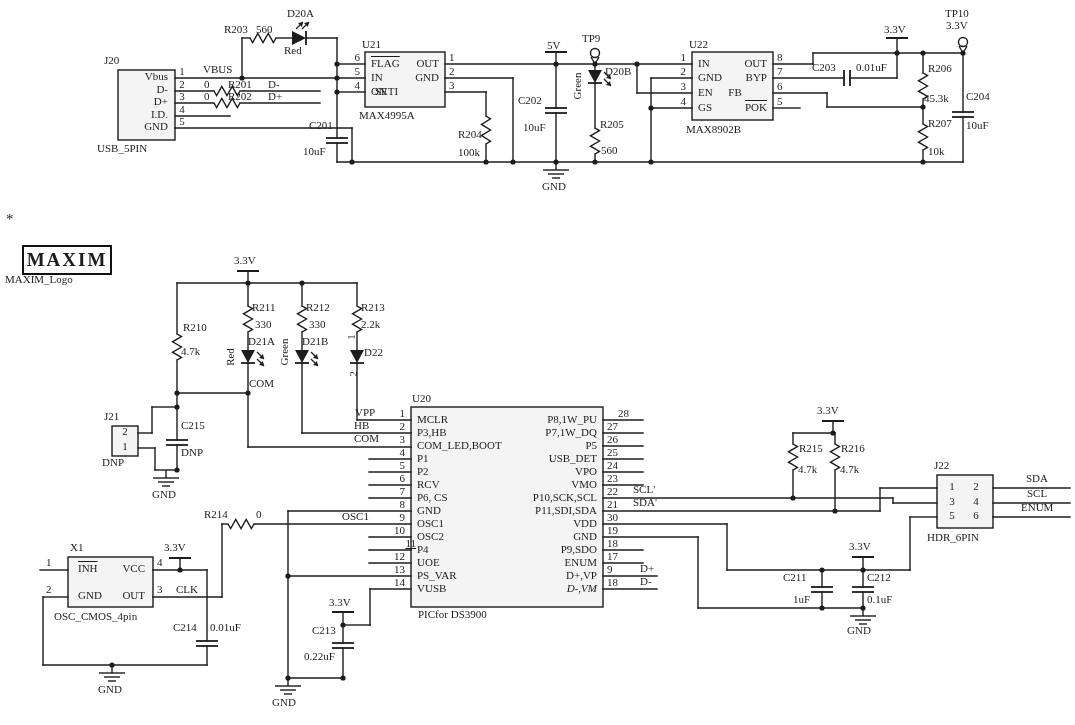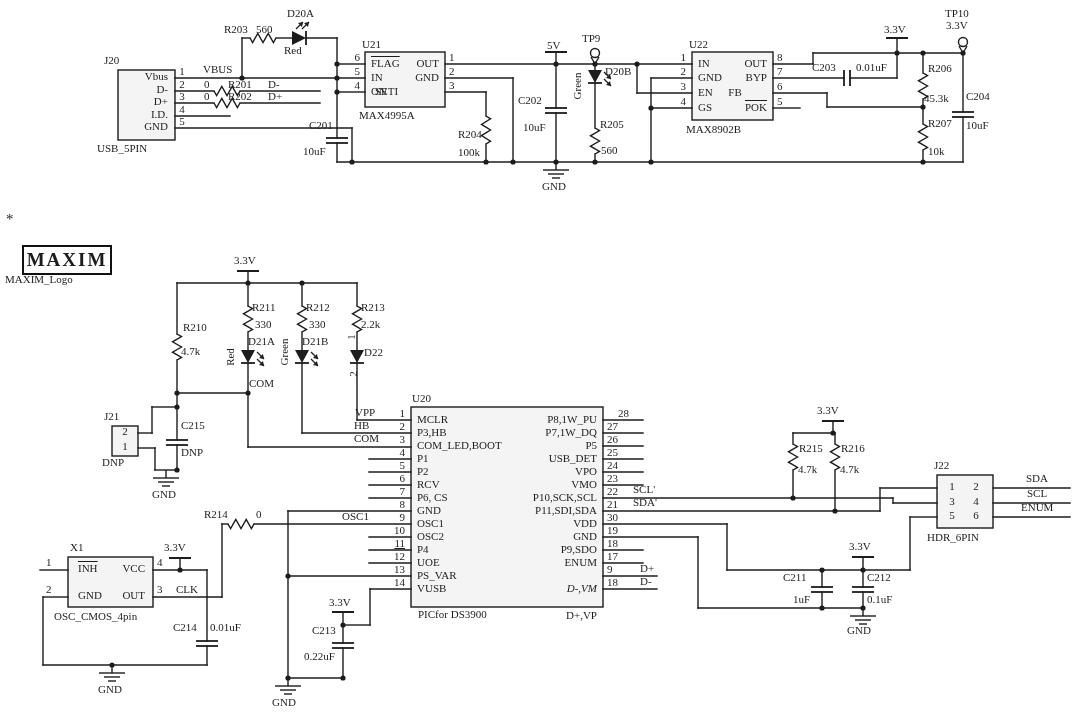--- a/index.html
+++ b/index.html
@@ -441,21 +441,21 @@
     <span class="lbl" style="left: 385px; top: 473px; width: 20px; text-align: right;">6</span>
     <span class="lbl" style="left: 417px; top: 479px;">RCV</span>
     <span class="lbl" style="left: 385px; top: 486px; width: 20px; text-align: right;">7</span>
     <span class="lbl" style="left: 417px; top: 492px;">P6, CS</span>
     <span class="lbl" style="left: 385px; top: 499px; width: 20px; text-align: right;">8</span>
     <span class="lbl" style="left: 417px; top: 505px;">GND</span>
     <span class="lbl" style="left: 385px; top: 512px; width: 20px; text-align: right;">9</span>
     <span class="lbl" style="left: 417px; top: 518px;">OSC1</span>
     <span class="lbl" style="left: 385px; top: 525px; width: 20px; text-align: right;">10</span>
     <span class="lbl" style="left: 417px; top: 531px;">OSC2</span>
-    <span class="lbl" style="left: 385px; top: 538px; width: 20px; text-align: right; text-decoration: underline;">11</span>
+    <span class="lbl" style="left: 396px; top: 538px; width: 20px; text-align: right; text-decoration: underline;">11</span>
     <span class="lbl" style="left: 417px; top: 544px;">P4</span>
     <span class="lbl" style="left: 385px; top: 551px; width: 20px; text-align: right;">12</span>
     <span class="lbl" style="left: 417px; top: 557px;">UOE</span>
     <span class="lbl" style="left: 385px; top: 564px; width: 20px; text-align: right;">13</span>
     <span class="lbl" style="left: 417px; top: 570px;">PS_VAR</span>
     <span class="lbl" style="left: 385px; top: 577px; width: 20px; text-align: right;">14</span>
     <span class="lbl" style="left: 417px; top: 583px;">VUSB</span>
     <span class="lbl" style="left: 618px; top: 408px; width: 20px; text-align: left;">28</span>
     <span class="lbl" style="left: 457px; top: 414px; width: 140px; text-align: right;">P8,1W_PU</span>
     <span class="lbl" style="left: 607px; top: 421px; width: 20px; text-align: left;">27</span>
@@ -474,21 +474,21 @@
     <span class="lbl" style="left: 457px; top: 505px; width: 140px; text-align: right;">P11,SDI,SDA</span>
     <span class="lbl" style="left: 607px; top: 512px; width: 20px; text-align: left;">30</span>
     <span class="lbl" style="left: 457px; top: 518px; width: 140px; text-align: right;">VDD</span>
     <span class="lbl" style="left: 607px; top: 525px; width: 20px; text-align: left;">19</span>
     <span class="lbl" style="left: 457px; top: 531px; width: 140px; text-align: right;">GND</span>
     <span class="lbl" style="left: 607px; top: 538px; width: 20px; text-align: left;">18</span>
     <span class="lbl" style="left: 457px; top: 544px; width: 140px; text-align: right;">P9,SDO</span>
     <span class="lbl" style="left: 607px; top: 551px; width: 20px; text-align: left;">17</span>
     <span class="lbl" style="left: 457px; top: 557px; width: 140px; text-align: right;">ENUM</span>
     <span class="lbl" style="left: 607px; top: 564px; width: 20px; text-align: left;">9</span>
-    <span class="lbl" style="left: 457px; top: 570px; width: 140px; text-align: right; margin-top: 40px;">D+,VP</span>
+    <span class="lbl" style="left: 457px; top: 570px; width: 140px; text-align: right;">D+,VP</span>
     <span class="lbl" style="left: 607px; top: 577px; width: 20px; text-align: left;">18</span>
     <span class="lbl" style="left: 457px; top: 583px; width: 140px; text-align: right; font-style: italic;">D-,VM</span>
     <span class="lbl" style="left: 344px; top: 52px; width: 16px; text-align: right;">6</span>
     <span class="lbl ov" style="left: 371px; top: 58px;">FLAG</span>
     <span class="lbl" style="left: 449px; top: 52px; width: 16px; text-align: left;">1</span>
     <span class="lbl" style="left: 375px; top: 58px; width: 64px; text-align: right;">OUT</span>
     <span class="lbl" style="left: 344px; top: 66px; width: 16px; text-align: right;">5</span>
     <span class="lbl" style="left: 371px; top: 72px;">IN</span>
     <span class="lbl" style="left: 449px; top: 66px; width: 16px; text-align: left;">2</span>
     <span class="lbl" style="left: 375px; top: 72px; width: 64px; text-align: right;">GND</span>

